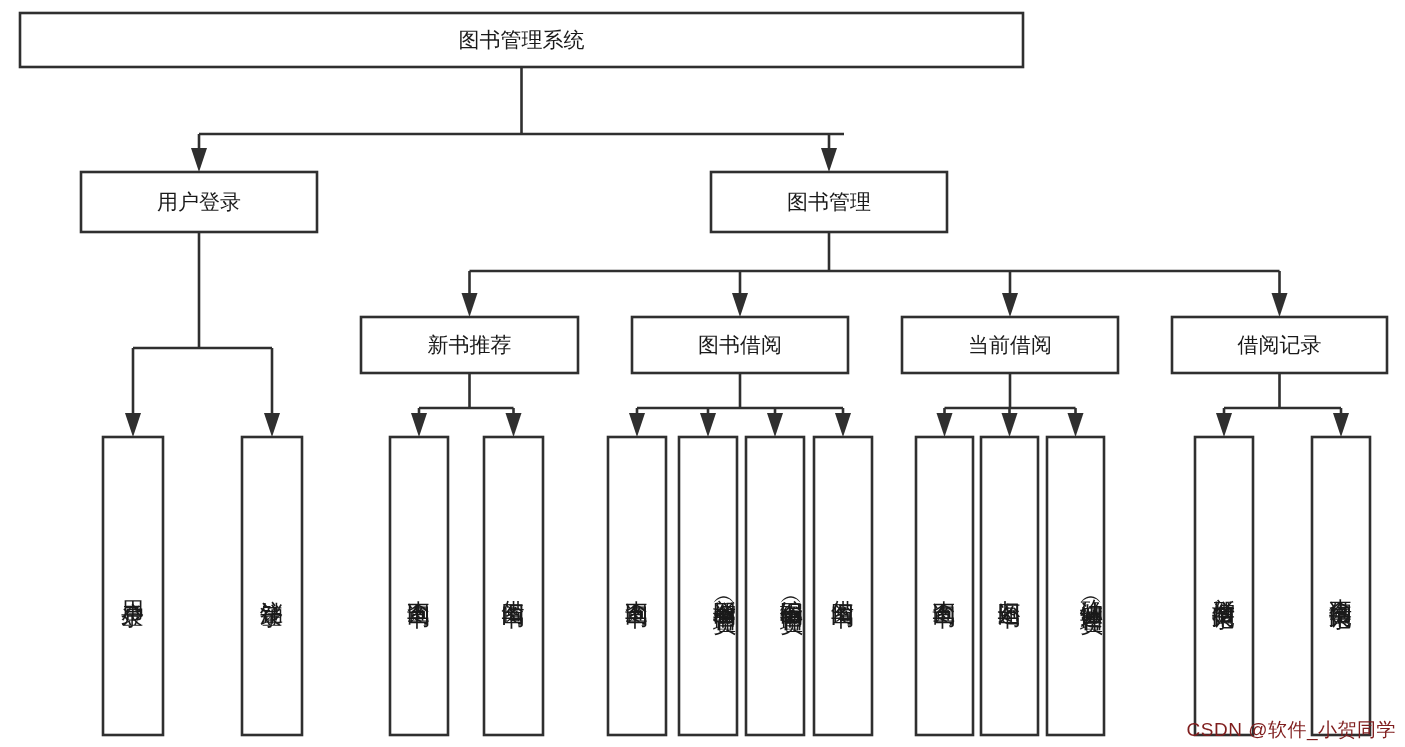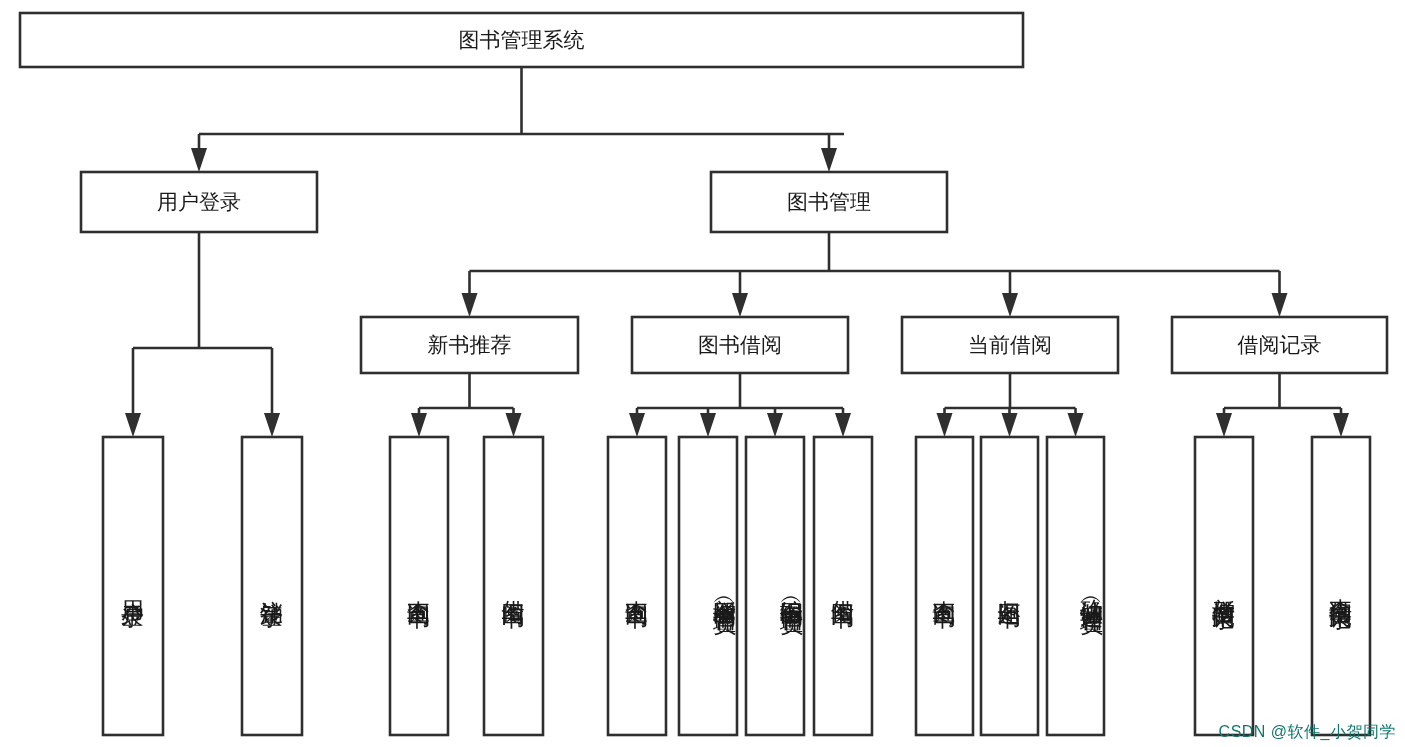--- a/index.html
+++ b/index.html
@@ -63,22 +63,22 @@
     justify-content: center;
     text-align: center;
     white-space: pre;
     pointer-events: none;
   }
   .watermark {
     position: absolute;
     right: 9px;
     bottom: 4px;
     font-family: "Liberation Sans", "DejaVu Sans", sans-serif;
-    font-size: 16px;
-    color: #0f766e;
+    font-size: 19px;
+    color: #7f1d1d;
     white-space: nowrap;
     letter-spacing: 0.5px;
   }
 </style>
 </head>
 <body>
 
 <div id="diagram-root">
 
   <svg id="flow-svg" viewBox="0 0 1405 747">

